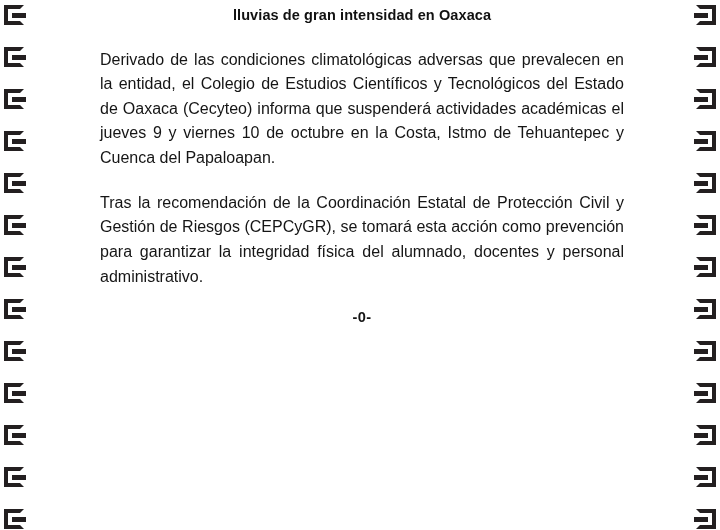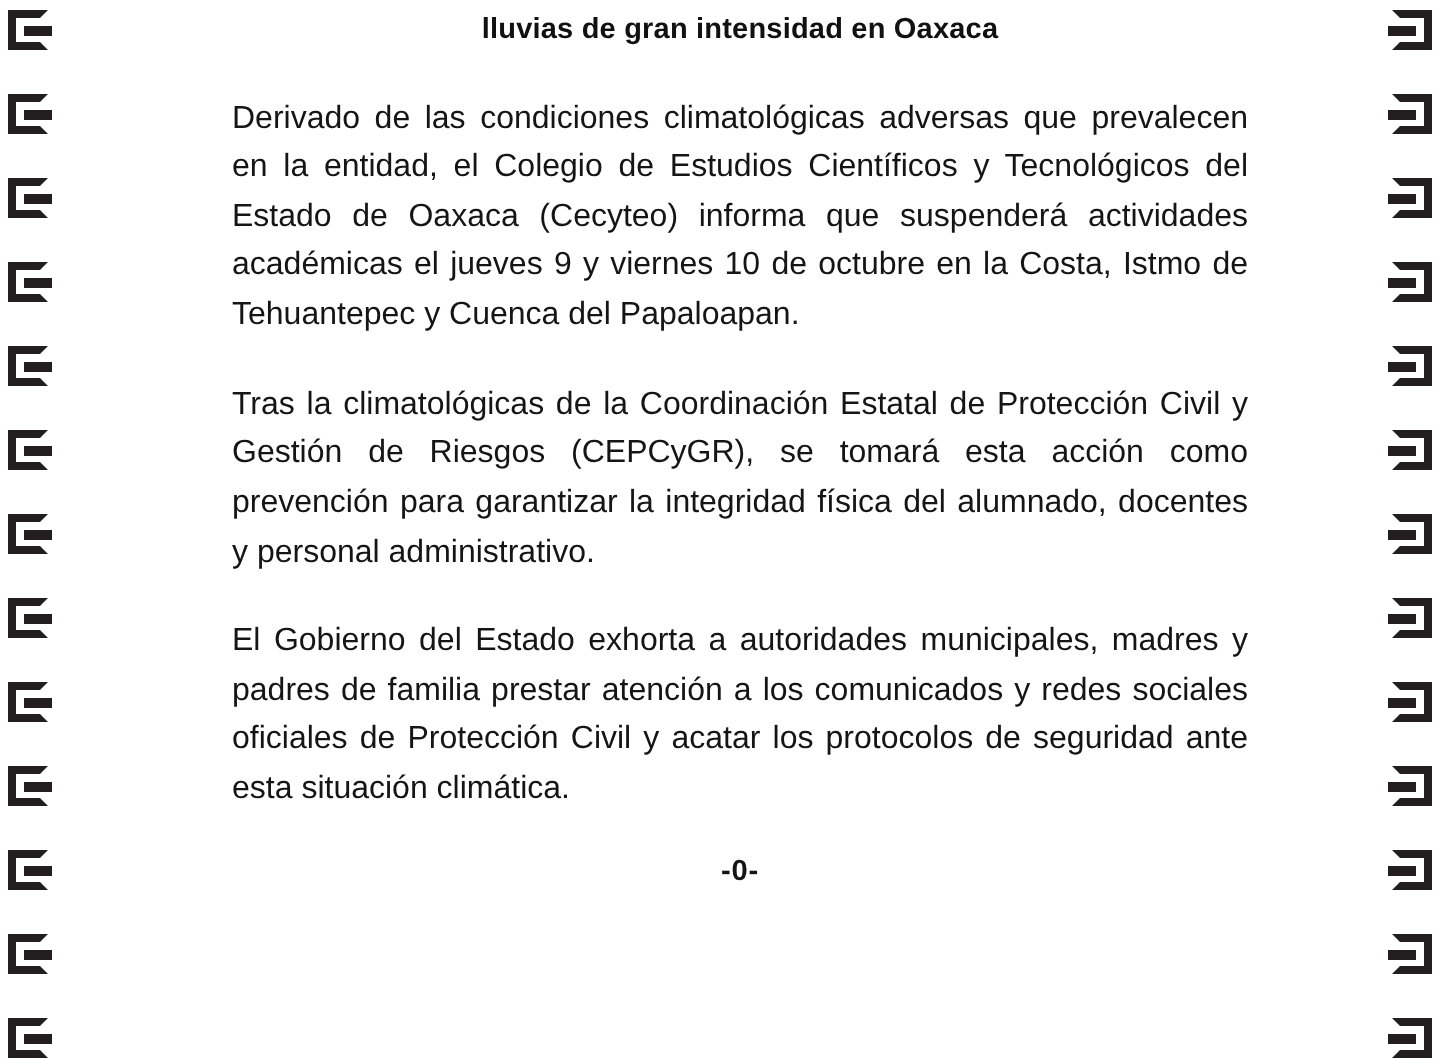--- a/index.html
+++ b/index.html
@@ -57,21 +57,21 @@
     border-left-color: transparent;
     left: 10px;
   }
   .edge-pattern.right .cell::after {
     left: 8px;
   }
 
   
   .doc {
     position: absolute;
-    left: 116px;
+    left: 100px;
     right: 96px;
     top: 0;
   }
 
   .headline {
     font-size: 14.5px;
     font-weight: bold;
     color: #111111;
     text-align: center;
     line-height: 1.35;
@@ -139,17 +139,16 @@
 </div>
 
 <div class="doc">
 
   <h1 class="headline">
     <span class="line1"></span>
     <span>lluvias de gran intensidad en Oaxaca</span>
   </h1>
 
   <p class="para">Derivado de las condiciones climatológicas adversas que prevalecen en la entidad, el Colegio de Estudios Científicos y Tecnológicos del Estado de Oaxaca (Cecyteo) informa que suspenderá actividades académicas el jueves 9 y viernes 10 de octubre en la Costa, Istmo de Tehuantepec y Cuenca del Papaloapan.</p>
-  <p class="para">Tras la climatológicas de la Coordinación Estatal de Protección Civil y Gestión de Riesgos (CEPCyGR), se tomará esta acción como prevención para garantizar la integridad física del alumnado, docentes y personal administrativo.</p>
-  <p class="para">El Gobierno del Estado exhorta a autoridades municipales, madres y padres de familia prestar atención a los comunicados y redes sociales oficiales de Protección Civil y acatar los protocolos de seguridad ante esta situación climática.</p>
+  <p class="para">Tras la recomendación de la Coordinación Estatal de Protección Civil y Gestión de Riesgos (CEPCyGR), se tomará esta acción como prevención para garantizar la integridad física del alumnado, docentes y personal administrativo.</p>
 
   <div class="closing">-0-</div>
 </div>
 
 </body></html>

